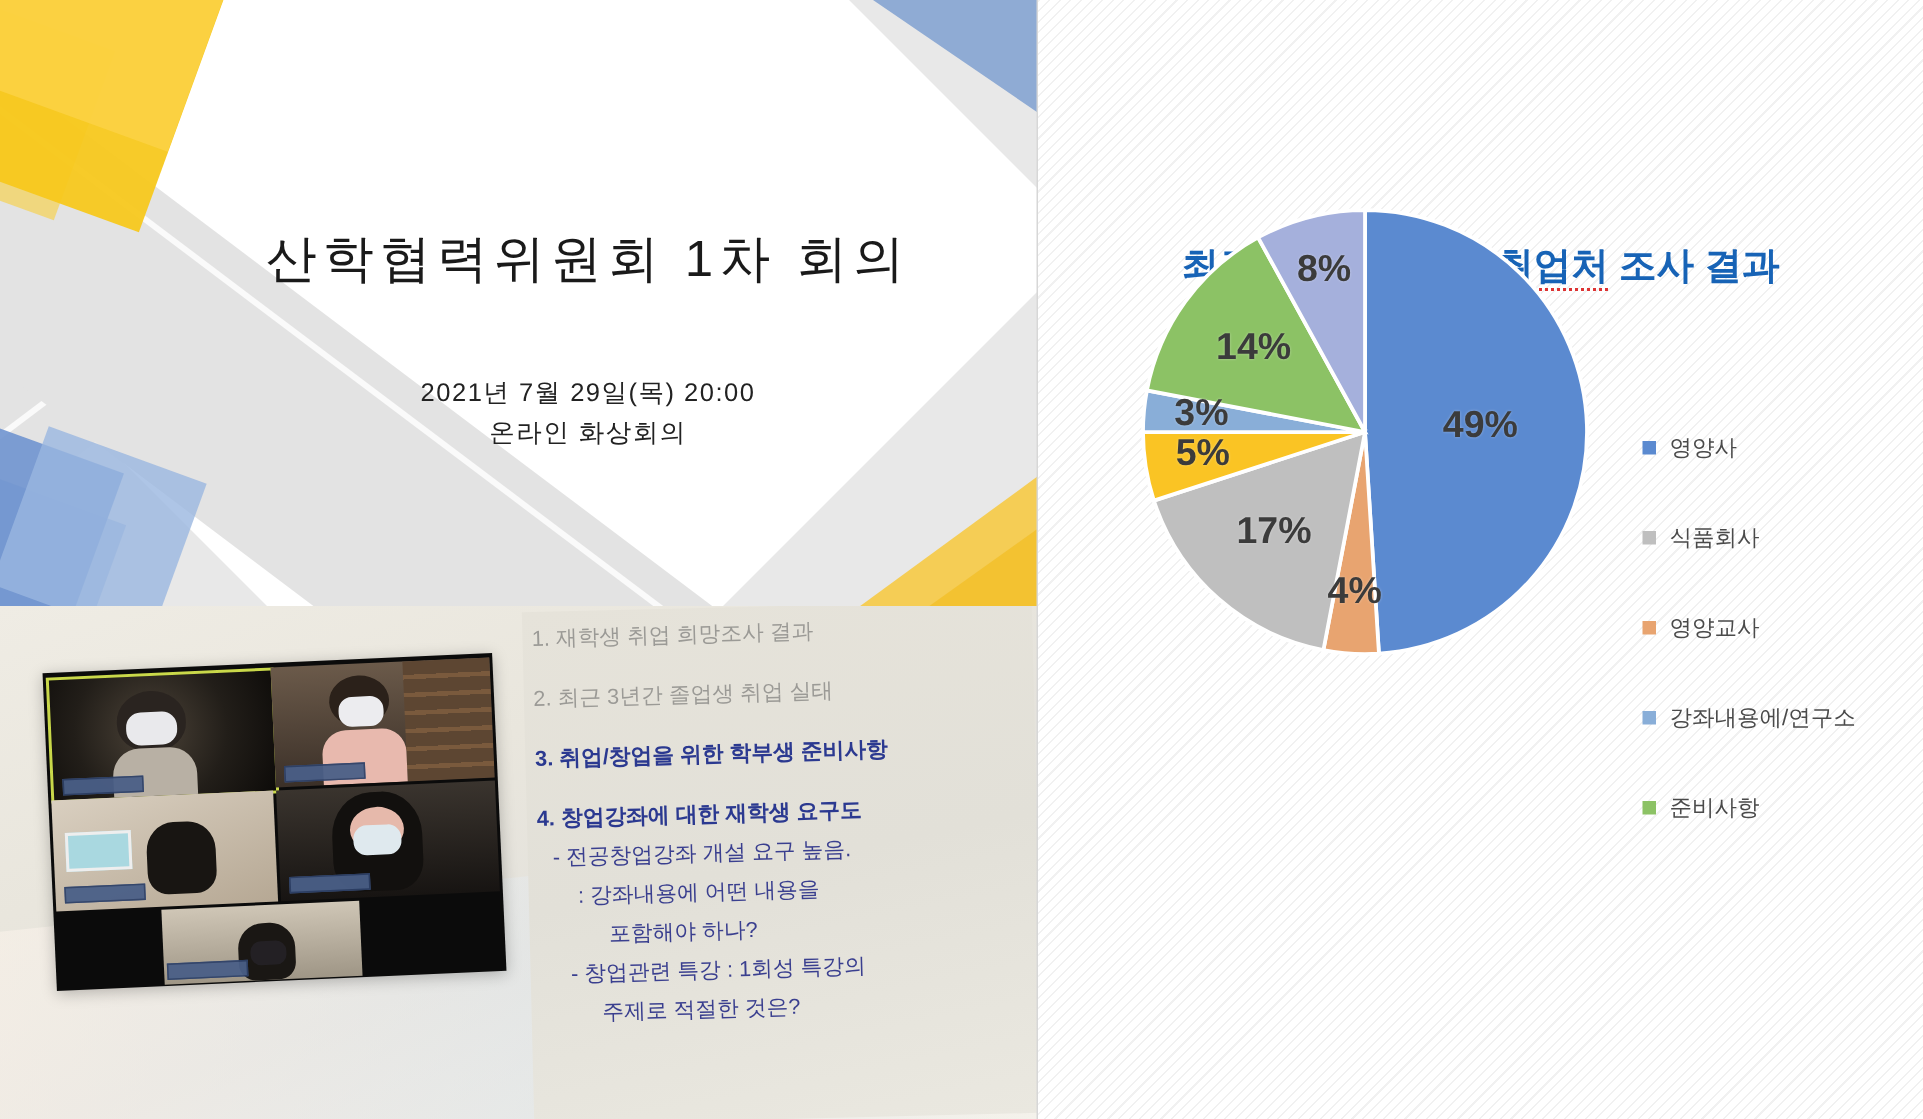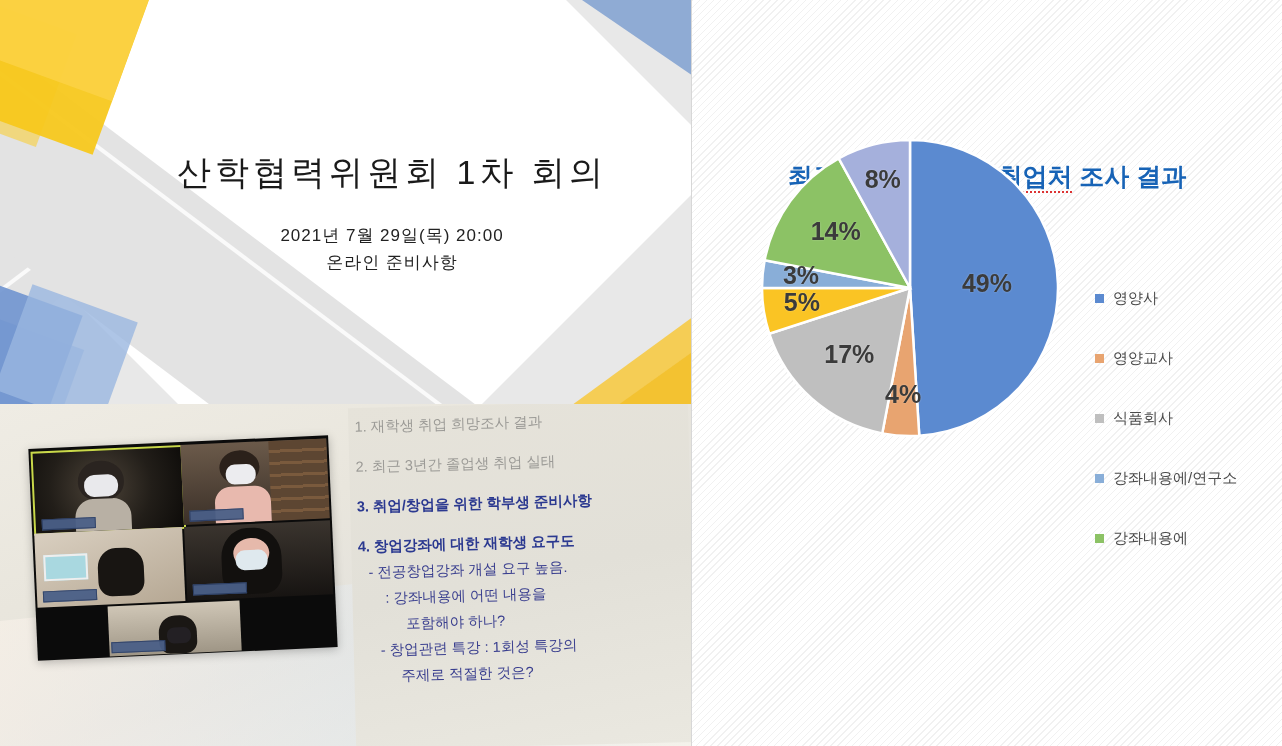--- a/index.html
+++ b/index.html
@@ -36,21 +36,21 @@
   .tri-yellow2{position:absolute;right:-6px;bottom:-4px;width:0;height:0;
      border-left:84px solid transparent;border-bottom:60px solid #f2bf2c;opacity:.85;}
 
   
   .band{position:absolute;background:#e3e3e3;}
   .bandline{position:absolute;background:#fafafa;}
 
   .title-block{position:absolute;left:0;top:150px;width:784px;text-align:center;z-index:9;}
   .slide-title{font-size:34px;color:#1a1a1a;letter-spacing:4px;font-weight:400;
      font-family:"Liberation Sans","DejaVu Sans",sans-serif;white-space:nowrap;}
-  .slide-sub{margin-top:26px;font-size:17px;color:#222;line-height:27px;letter-spacing:1px;}
+  .slide-sub{margin-top:52px;font-size:17px;color:#222;line-height:27px;letter-spacing:1px;}
 
   
   #photo{position:absolute;left:0;top:404px;width:692px;height:342px;overflow:hidden;
      background:#e8e4dc;}
   .photo-paper{position:absolute;left:0;top:0;width:692px;height:342px;
      background:linear-gradient(160deg,#efece4 0%,#e9e6dd 35%,#e4e2dc 60%,#efedE6 100%);}
   .photo-sheen{position:absolute;left:-40px;top:180px;width:800px;height:260px;
      background:linear-gradient(110deg,rgba(255,245,235,.55),rgba(225,235,245,.35),rgba(255,250,240,.5));
      transform:rotate(-6deg);}
 
@@ -122,21 +122,21 @@
       <div class="sq sq-b2"></div>
 
       <div class="tri-blue"></div>
       <div class="tri-yellow"></div>
       <div class="tri-yellow2"></div>
 
       <div class="title-block">
         <div class="slide-title">산학협력위원회 1차 회의</div>
         <div class="slide-sub">
           <div>2021년 7월 29일(목)  20:00</div>
-          <div>온라인 준비사항</div>
+          <div>온라인 화상회의</div>
         </div>
       </div>
     </div>
 
     <div id="photo">
       <div class="photo-paper"></div>
       <div class="photo-sheen"></div>
 
       <div class="photo-slide"></div>
 
@@ -205,31 +205,31 @@
           <path d="M 150 150 L 78.70045623294614 20.306611353508202 A 148 148 0 0 1 149.99999999999997 2 Z" fill="#A5B0DC" stroke="#ffffff" stroke-width="2.5"></path>
         </svg>
     <div class="pct" style="left: 200.922px; top: 130.583px; width: 52px; text-align: center;">49%</div><div class="pct" style="left: 117.123px; top: 242.304px; width: 52px; text-align: center;">4%</div><div class="pct" style="left: 63.318px; top: 201.83px; width: 52px; text-align: center;">17%</div><div class="pct" style="left: 15.8284px; top: 150.133px; width: 52px; text-align: center;">5%</div><div class="pct" style="left: 14.9661px; top: 122.693px; width: 52px; text-align: center;">3%</div><div class="pct" style="left: 49.7646px; top: 79.0648px; width: 52px; text-align: center;">14%</div><div class="pct" style="left: 96.7635px; top: 26.9208px; width: 52px; text-align: center;">8%</div></div>
 
     <div id="legend">
         <div class="leg-item">
           <span class="leg-sq" style="background: rgb(91, 138, 208);"></span>
           <span class="leg-label">영양사</span>
         </div>
         <div class="leg-item">
+          <span class="leg-sq" style="background: rgb(191, 191, 191);"></span>
+          <span class="leg-label">식품회사</span>
+        </div>
+        <div class="leg-item">
           <span class="leg-sq" style="background: rgb(232, 164, 112);"></span>
           <span class="leg-label">영양교사</span>
         </div>
         <div class="leg-item">
-          <span class="leg-sq" style="background: rgb(191, 191, 191);"></span>
-          <span class="leg-label">식품회사</span>
-        </div>
-        <div class="leg-item">
           <span class="leg-sq" style="background: rgb(137, 174, 216);"></span>
           <span class="leg-label">강좌내용에/연구소</span>
         </div>
         <div class="leg-item">
           <span class="leg-sq" style="background: rgb(140, 194, 101);"></span>
-          <span class="leg-label">강좌내용에</span>
+          <span class="leg-label">준비사항</span>
         </div>
       </div>
   </div>
 
 </div>
 
 </body></html>

